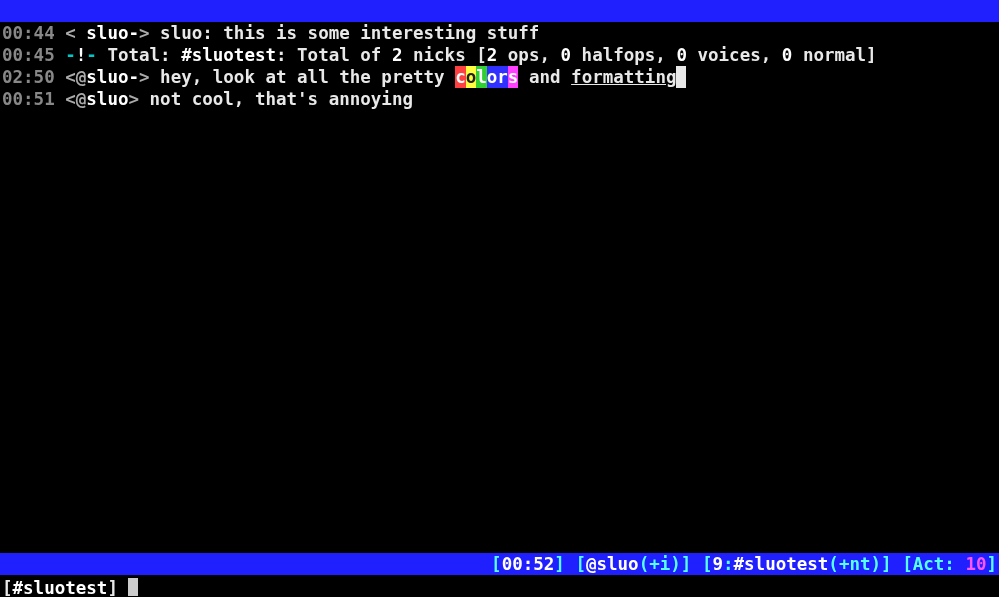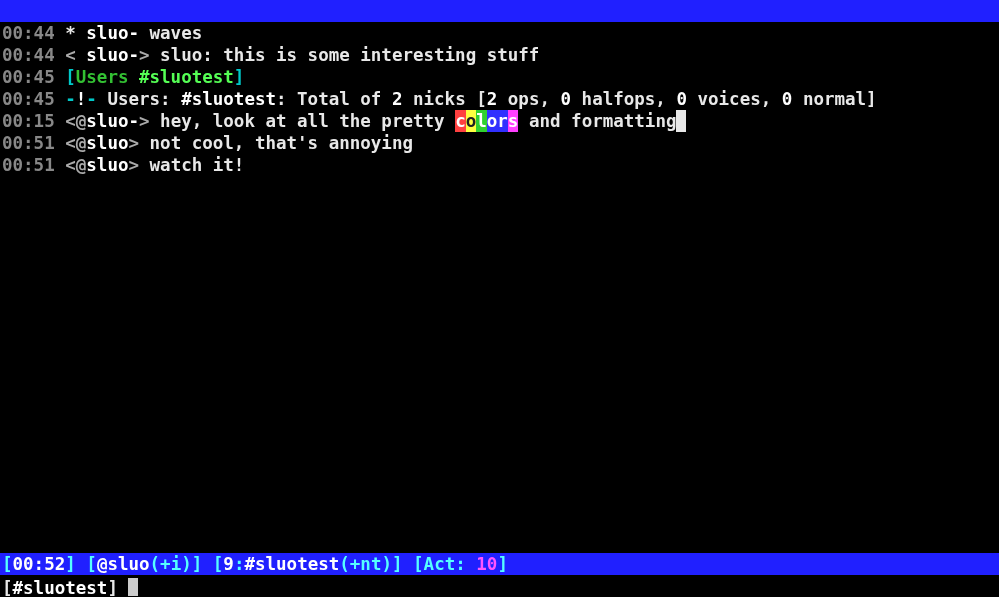--- a/index.html
+++ b/index.html
@@ -25,30 +25,31 @@
     .line { white-space: nowrap; }
     .ts { color: #888; }
     .white { color: #e8e8e8; }
     .bwhite { color: #fff; font-weight: bold; }
     .grey { color: #aaa; }
     .cyan { color: #00c8c8; }
     .bcyan { color: #55ffff; }
     .lime { color: #33c033; }
     .blime { color: #55ff55; }
     .magenta { color: #ff55ff; }
-    .under { }
+    .under { text-decoration: underline; }
     .statusbar {
       position: absolute;
       left: 0; right: 0;
       bottom: 22px;
       height: 22px;
       background: #2020ff;
       color: #55ffff;
       padding: 0 2px;
       white-space: nowrap;
+      text-align: right;
     }
     .inputbar {
       position: absolute;
       left: 0; right: 0;
       bottom: 0;
       height: 20px;
       padding: 0 2px;
       white-space: nowrap;
       color: #bbb;
     }
@@ -69,68 +70,52 @@
     .bg-m { background:#ff40ff; color:#fff; }
     .bg-w { background:#e8e8e8; }
   </style>
 </head>
 <body>
 
 <div class="topbar"></div>
 
 <div class="content">
 
-  <div class="line">
-    <span class="ts">00:44</span>
-    <span class="white">  * </span>
-    <span class="bwhite">sluo-</span>
-    <span class="white"> </span><span class="white">waves</span>
-  </div>
 
   <div class="line">
     <span class="ts">00:44</span>
     <span class="grey"> </span><span class="grey">&lt;</span><span class="grey"> </span><span class="bwhite">sluo-</span><span class="grey">&gt;</span>
     <span class="white"> </span><span class="white">sluo: this is some interesting stuff</span>
   </div>
 
 
-  <div class="line">
-    <span class="ts">00:45</span>
-    <span class="cyan"> [</span><span class="lime">Users</span>
-    <span class="lime"> </span><span class="blime">#sluotest</span><span class="cyan">]</span>
-  </div>
 
 
   <div class="line">
     <span class="ts">00:45</span>
     <span class="cyan"> -</span><span class="bwhite">!</span><span class="cyan">- </span>
-    <span class="white">Users:</span>
+    <span class="white">Total:</span>
     <span class="bwhite"> </span><span class="bwhite">#sluotest</span><span class="white">: Total of </span><span class="bwhite">2</span><span class="white"> nicks  [</span><span class="bwhite">2</span><span class="white"> ops, </span><span class="bwhite">0</span><span class="white"> halfops, </span><span class="bwhite">0</span><span class="white"> voices, </span><span class="bwhite">0</span><span class="white"> normal]</span>
   </div>
 
   <div class="line">
-    <span class="ts">00:15</span>
+    <span class="ts">02:50</span>
     <span class="grey"> </span><span class="grey">&lt;</span><span class="grey">@</span><span class="bwhite">sluo-</span><span class="grey">&gt;</span>
     <span class="white"> </span><span class="white">hey, look at all the pretty </span><span><span class="chip bg-r">c</span><span class="chip bg-y">o</span><span class="chip bg-g">l</span><span class="chip bg-b">o</span><span class="chip bg-b">r</span><span class="chip bg-m">s</span></span><span class="white"> and </span><span class="white under">formatting</span><span class="chip bg-w" style="width:10px;">&nbsp;</span>
   </div>
 
   <div class="line">
     <span class="ts">00:51</span>
     <span class="grey"> </span><span class="grey">&lt;</span><span class="grey">@</span><span class="bwhite">sluo</span><span class="grey">&gt;</span>
     <span class="white"> </span><span class="white">not cool, that's annoying</span>
   </div>
 
 
 
 
-  <div class="line">
-    <span class="ts">00:51</span>
-    <span class="grey"> </span><span class="grey">&lt;</span><span class="grey">@</span><span class="bwhite">sluo</span><span class="grey">&gt;</span>
-    <span class="white"> </span><span class="white">watch it!</span>
-  </div>
 
 </div>
 
 <div class="statusbar">
   <span>[</span><span class="bwhite">00:52</span><span>]</span>
   <span> </span><span>[</span><span class="bwhite">@sluo</span><span class="bcyan">(+i)</span><span>]</span>
   <span> </span><span>[</span><span class="bwhite">9</span><span class="bcyan">:</span><span class="bwhite">#sluotest</span><span class="bcyan">(+nt)</span><span>]</span>
   <span> </span><span>[</span><span class="bcyan">Act: </span><span class="magenta">10</span><span>]</span>
 </div>
 

